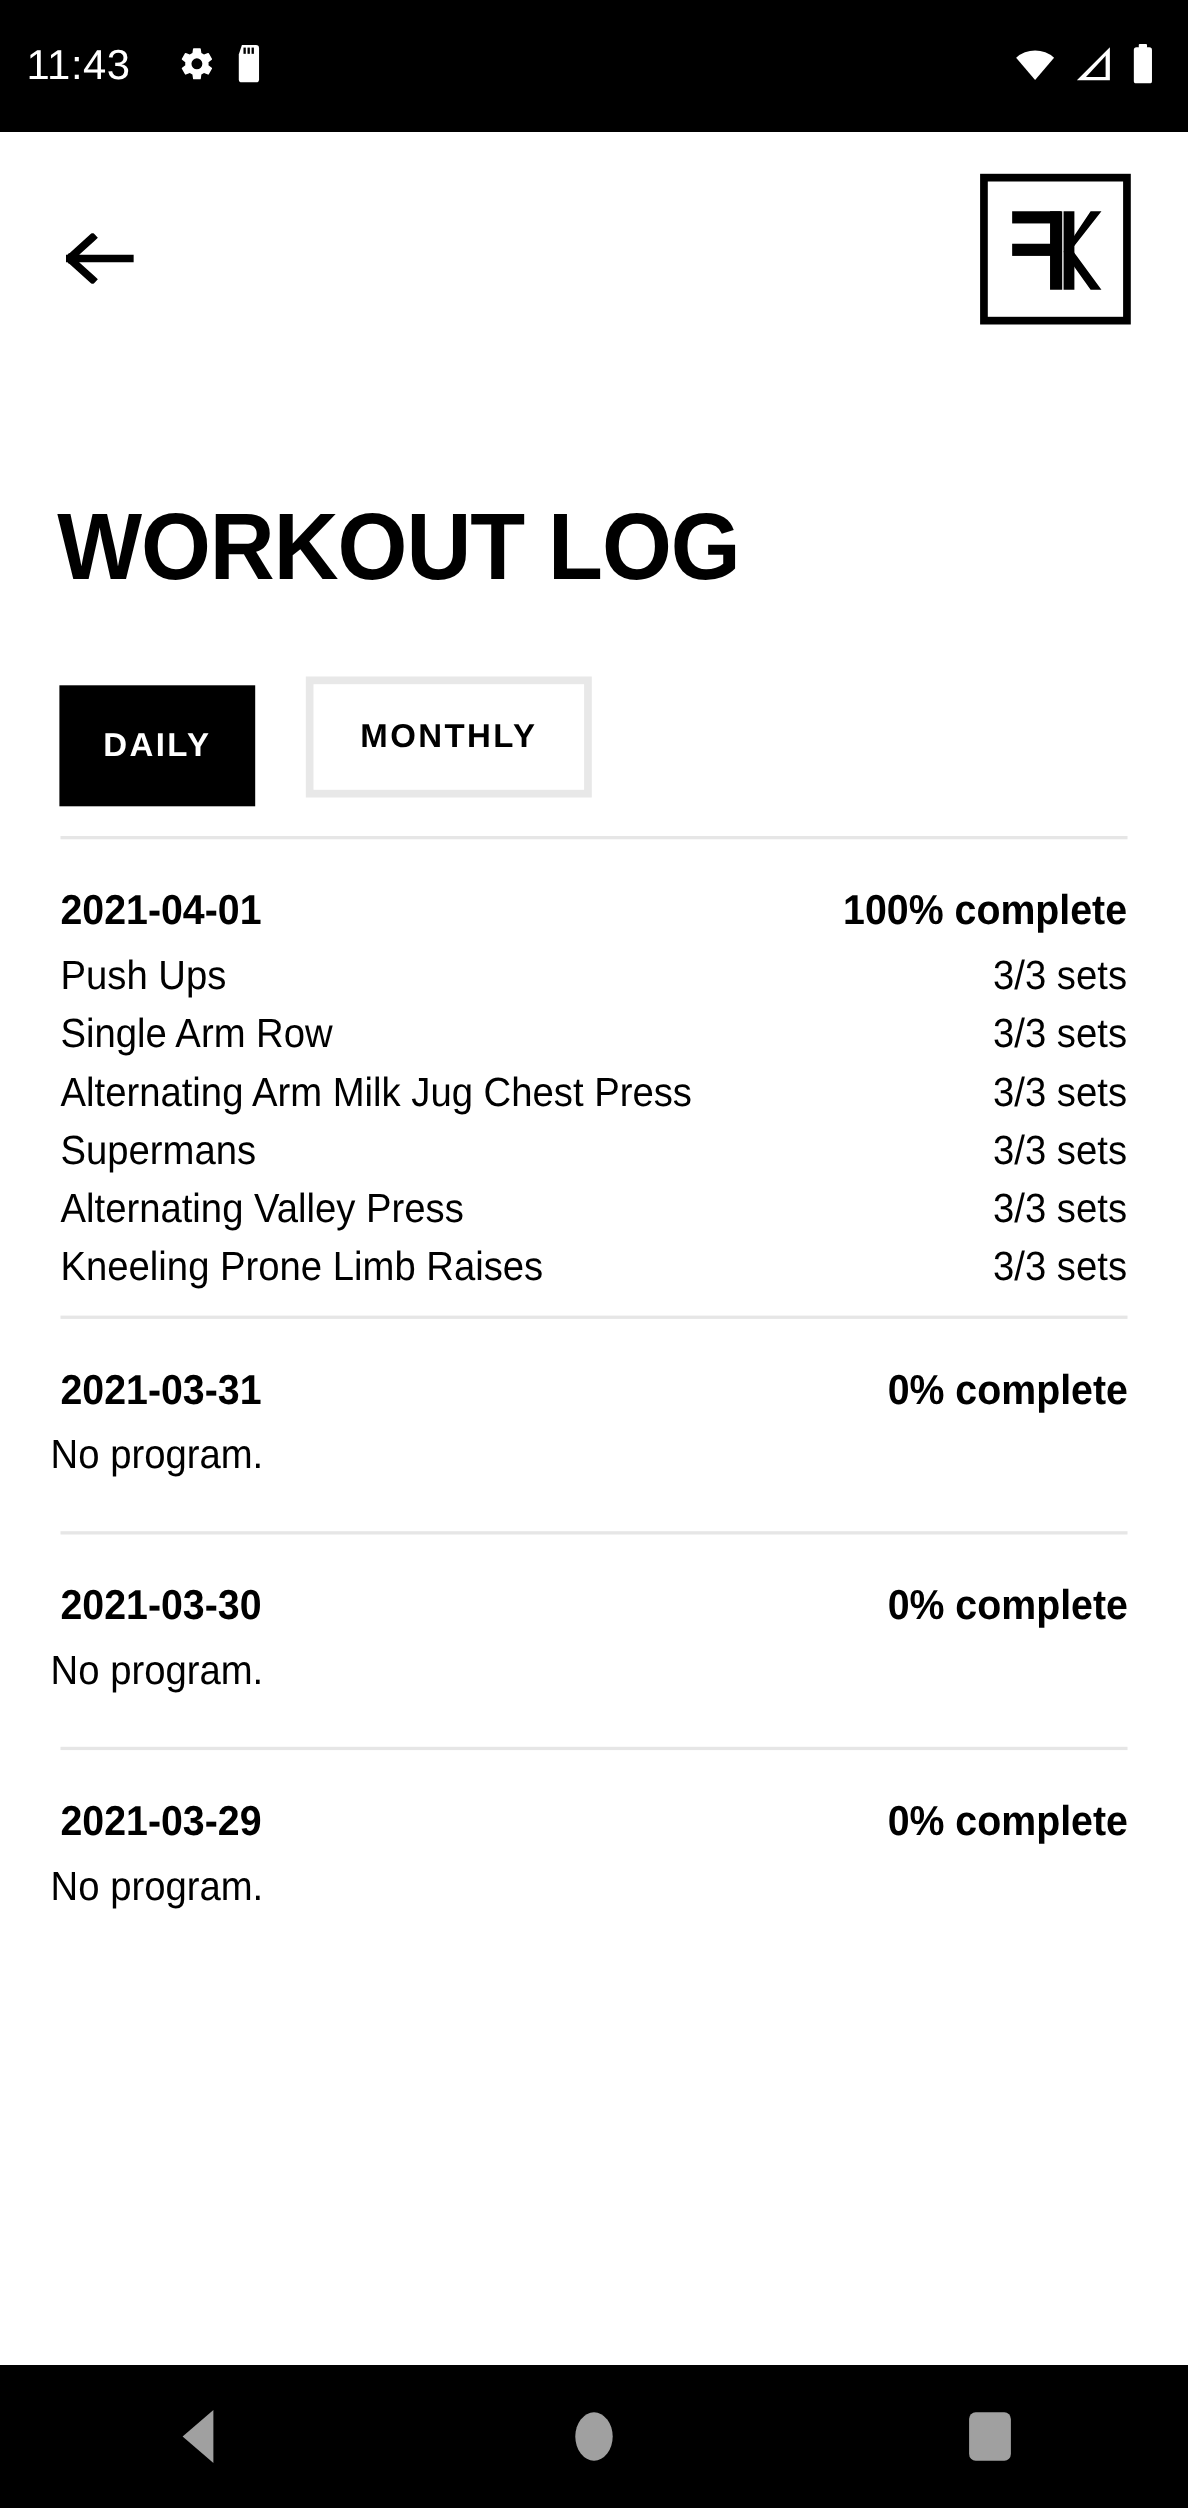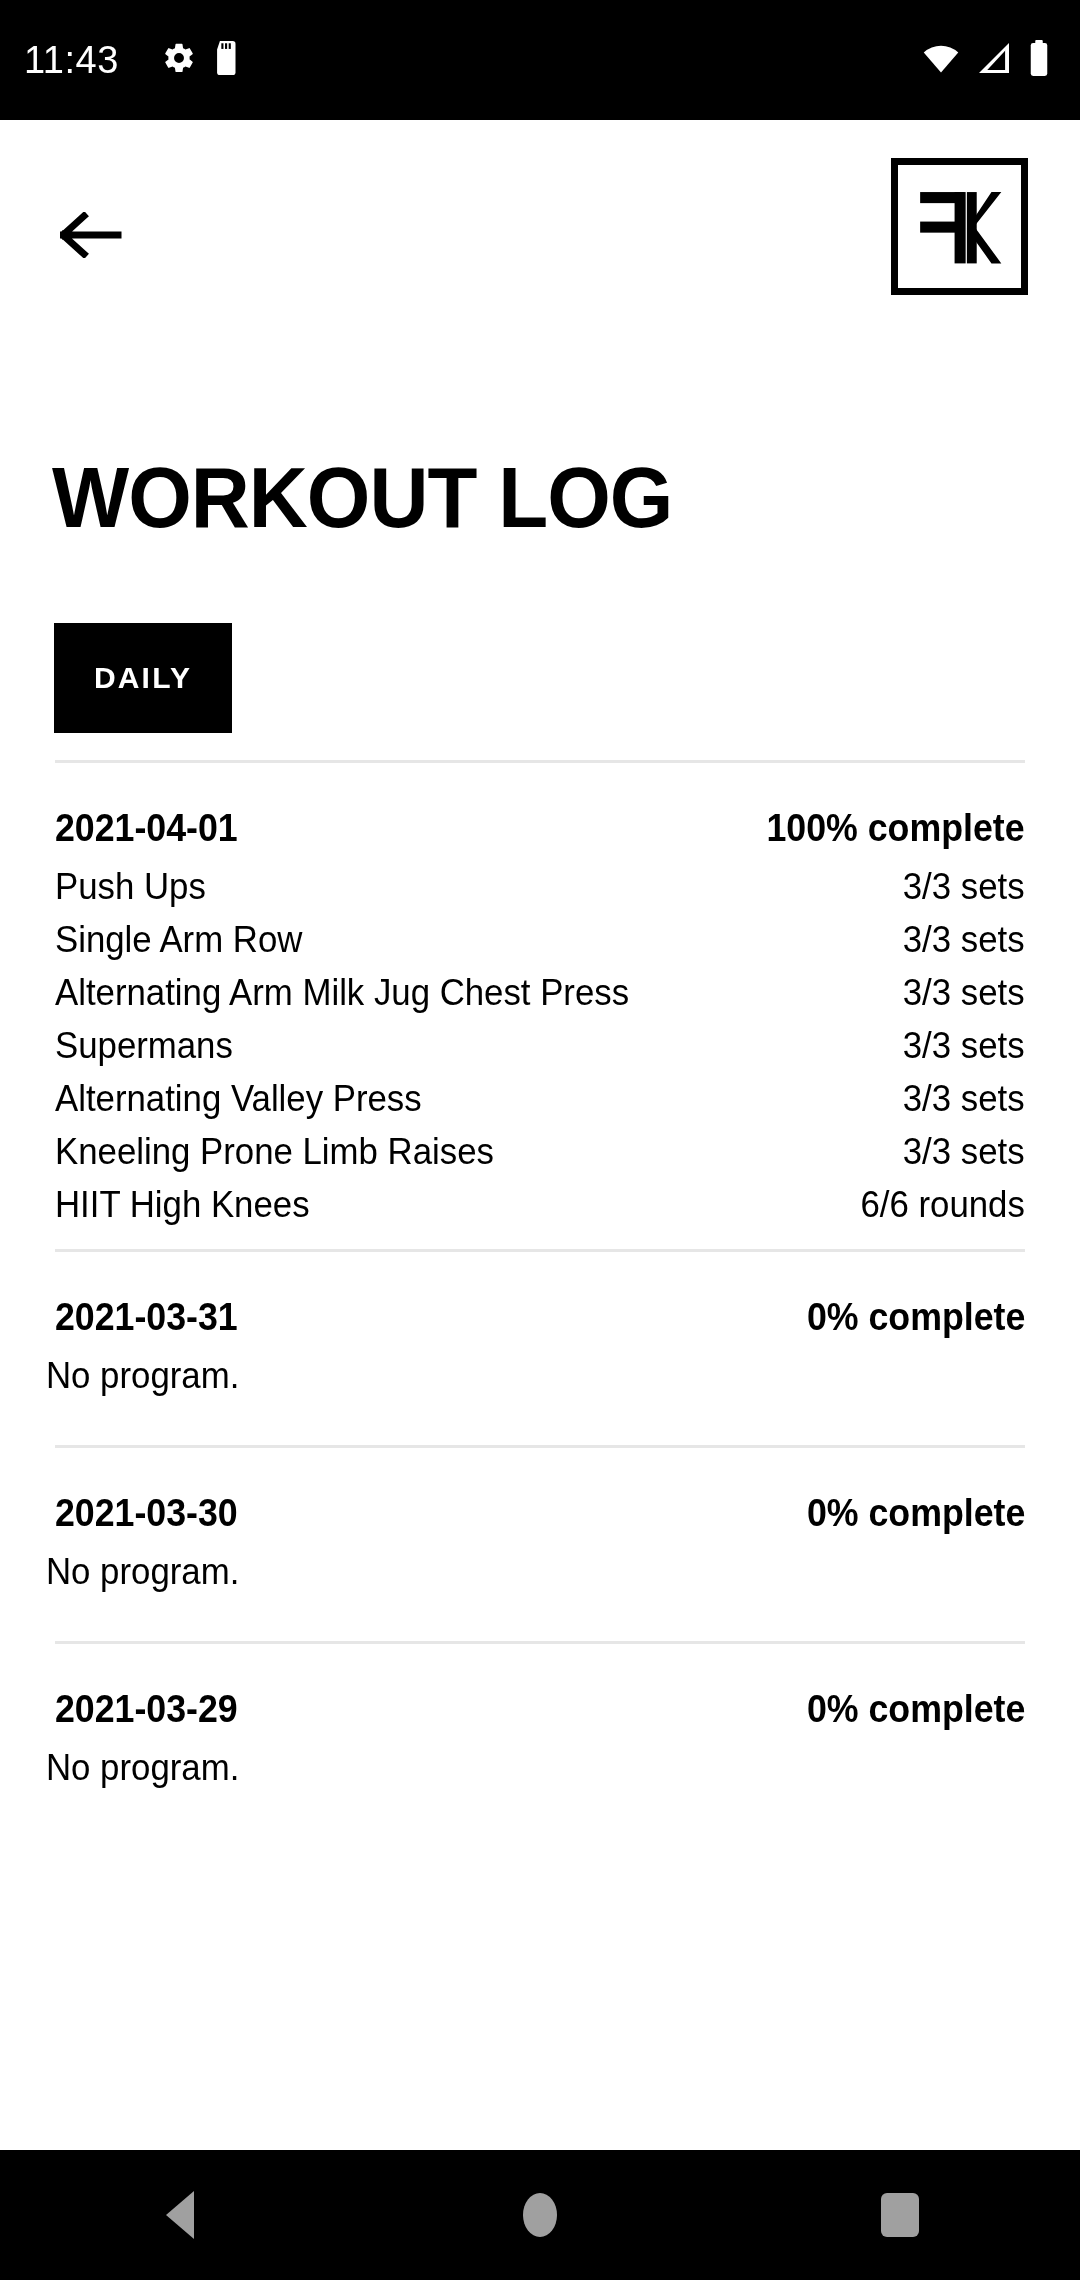--- a/index.html
+++ b/index.html
@@ -200,20 +200,21 @@
         <rect x="56" y="22" width="8" height="58" fill="#000"></rect>
         <path d="M84 22 L62 50 L84 80 L76 80 L56 52 L76 22 Z" fill="#000"></path>
       </svg>
     </div>
   </div>
 
   <div class="page-title">WORKOUT LOG</div>
 
   <div class="tabs">
     <div class="tab tab-active">DAILY</div>
+    <div class="tab tab-inactive">MONTHLY</div>
   </div>
 
   <div class="scroll-area">
     <div id="log-root">
         <div class="divider"></div>
         <div class="day-block">
           <div class="day-head">
             <div class="day-date">2021-04-01</div>
             <div class="day-pct">100% complete</div>
           </div>
@@ -234,24 +235,20 @@
               <div class="ex-name">Supermans</div>
               <div class="ex-val">3/3 sets</div>
             </div>
             <div class="ex-row">
               <div class="ex-name">Alternating Valley Press</div>
               <div class="ex-val">3/3 sets</div>
             </div>
             <div class="ex-row">
               <div class="ex-name">Kneeling Prone Limb Raises</div>
               <div class="ex-val">3/3 sets</div>
-            </div>
-            <div class="ex-row">
-              <div class="ex-name">HIIT High Knees</div>
-              <div class="ex-val">6/6 rounds</div>
             </div>
           </div>
         </div>
         <div class="divider"></div>
         <div class="day-block">
           <div class="day-head">
             <div class="day-date">2021-03-31</div>
             <div class="day-pct">0% complete</div>
           </div>
           <div class="no-program">No program.</div>

